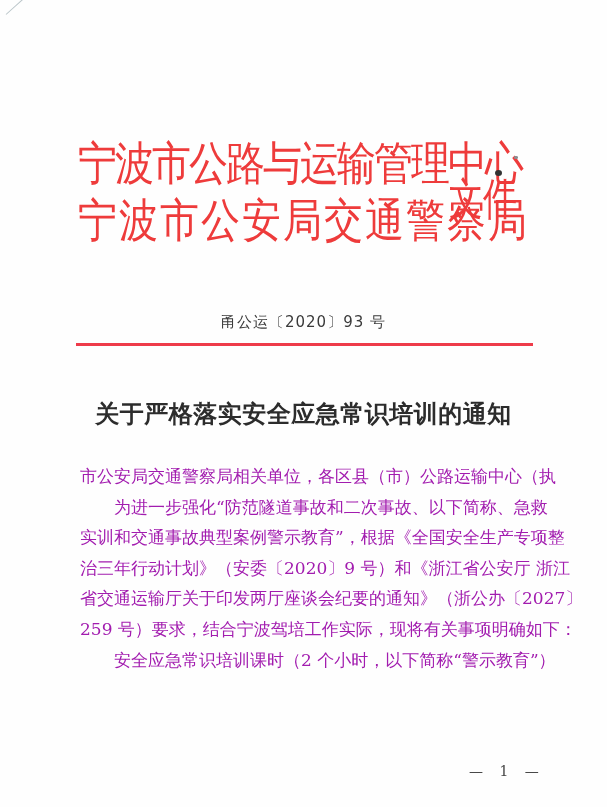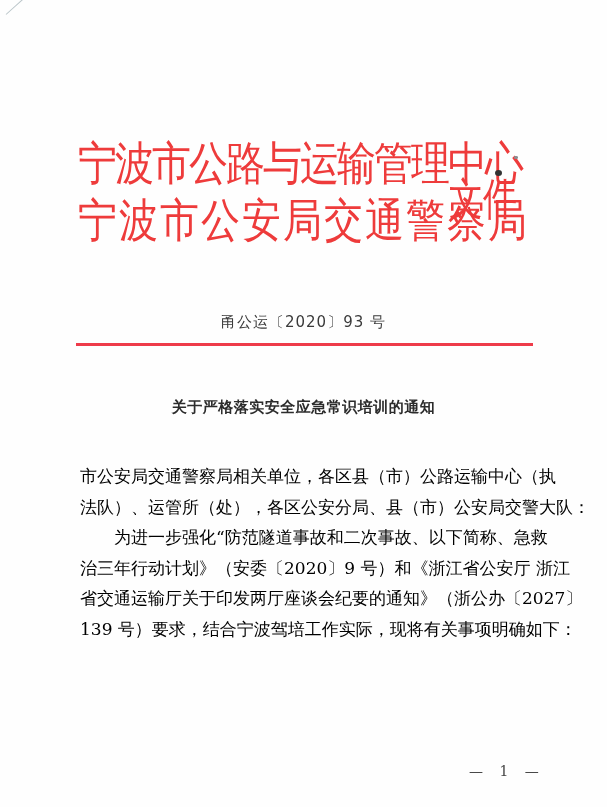--- a/index.html
+++ b/index.html
@@ -85,33 +85,33 @@
       height: 3px;
       background: #ee3b4a;
     }
     .doc-title {
       position: absolute;
       left: 0; width: 607px;
       top: 398px;
       text-align: center;
       font-family: "DejaVu Serif", "Liberation Serif", serif;
       font-weight: bold;
-      font-size: 15px;
+      font-size: 24px;
       color: #2c2c2c;
       letter-spacing: 0.5px;
     }
     .body-text {
       position: absolute;
       left: 80px;
       top: 461px;
       width: 455px;
       font-family: "DejaVu Serif", "Liberation Serif", serif;
       font-size: 17px;
       line-height: 30.6px;
-      color: #000000;
+      color: #a21caf;
     }
     .body-text .line {
       display: block;
       white-space: nowrap;
       text-align: justify;
       text-align-last: justify;
       height: 30.6px;
     }
     .body-text .line.last { text-align-last: left; }
     .body-text .indent { padding-left: 34px; }
@@ -145,22 +145,23 @@
   <div class="ink-speck"></div>
 
   <div class="doc-number">甬公运〔2020〕93 号</div>
 
   <div class="red-rule"></div>
 
   <div class="doc-title">关于严格落实安全应急常识培训的通知</div>
 
   <div class="body-text">
     <span class="line">市公安局交通警察局相关单位，各区县（市）公路运输中心（执</span>
-    <span class="line">法队）、运管所（处），各区公安分局、县（市）公安局交警大队：</span>
     <span class="line indent">为进一步强化“防范隧道事故和二次事故、以下简称、急救</span>
+    <span class="line">实训和交通事故典型案例警示教育”，根据《全国安全生产专项整</span>
     <span class="line">治三年行动计划》（安委〔2020〕9 号）和《浙江省公安厅 浙江</span>
     <span class="line">省交通运输厅关于印发两厅座谈会纪要的通知》（浙公办〔2027〕</span>
-    <span class="line">139 号）要求，结合宁波驾培工作实际，现将有关事项明确如下：</span>
+    <span class="line">259 号）要求，结合宁波驾培工作实际，现将有关事项明确如下：</span>
+    <span class="line indent last">安全应急常识培训课时（2 个小时，以下简称“警示教育”）</span>
   </div>
 
   <div class="page-number">— 1 —</div>
 
 </div>
 
 </body></html>

